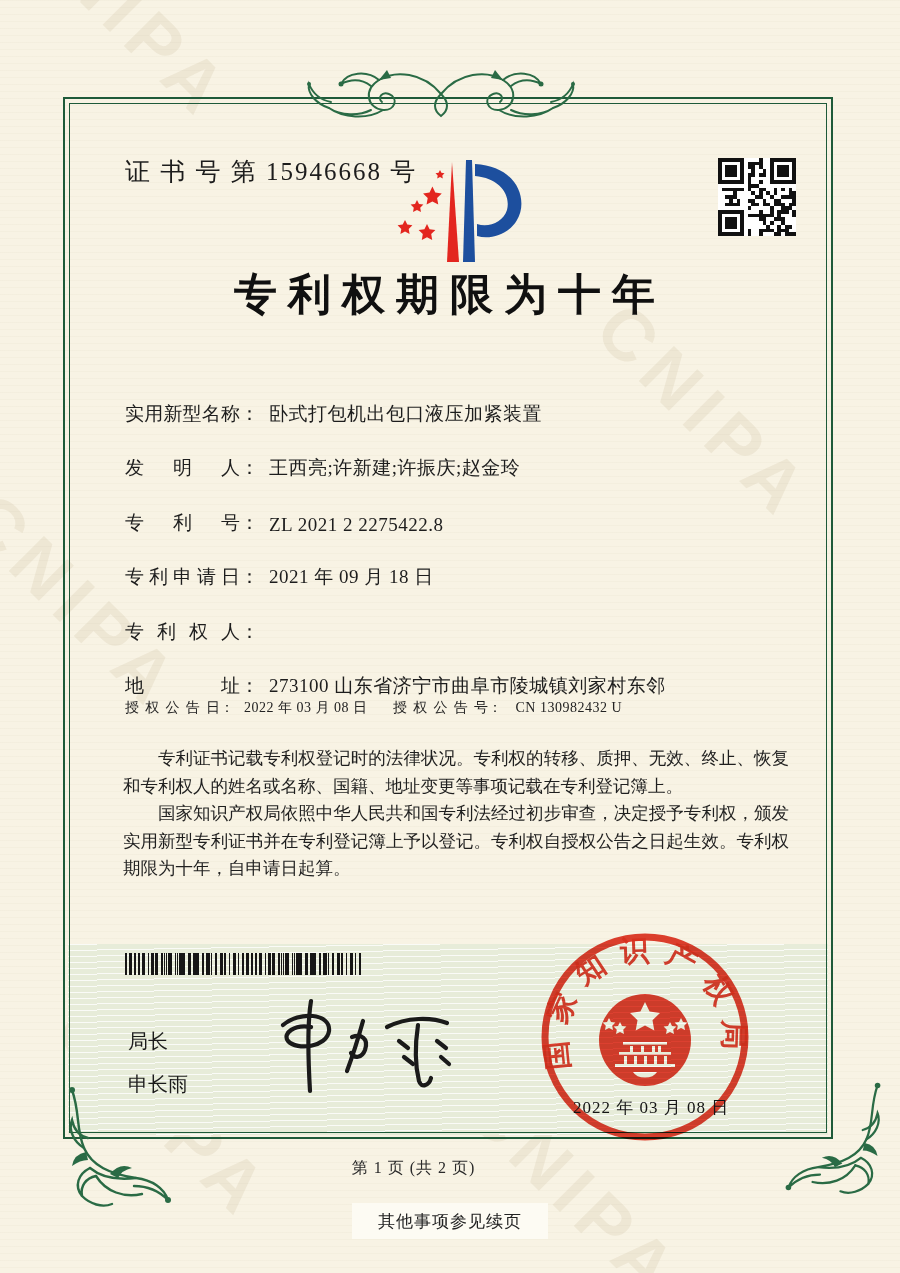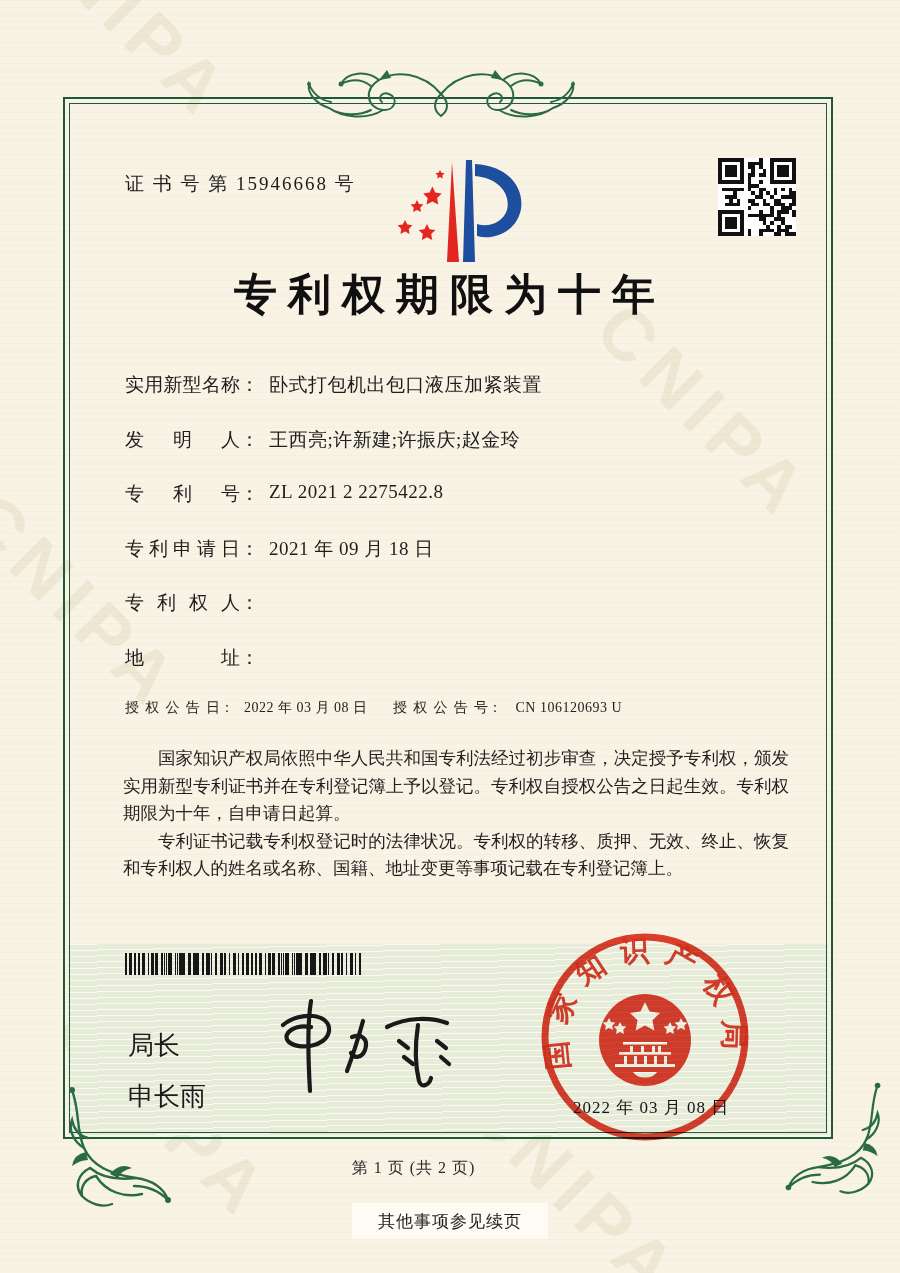--- a/index.html
+++ b/index.html
@@ -26,46 +26,46 @@
   .frame-inner {
     position:absolute; left:4px; top:4px; right:4px; bottom:4px;
     border:1px solid #1e5a39;
   }
   .green-band {
     position:absolute; left:68px; top:944px; width:760px; height:191px;
     background:#e7ecd9;
     background-image:repeating-linear-gradient(179deg, rgba(255,255,255,.8) 0 1px, rgba(255,255,255,0) 1px 6px);
     z-index:1;
   }
-  .cert-no { position:absolute; left:125px; top:155px; font-size:19px; letter-spacing:2px; color:#1c1c1c; z-index:3;margin-top:16px; }
+  .cert-no { position:absolute; left:125px; top:155px; font-size:25px; letter-spacing:2px; color:#1c1c1c; z-index:3; }
   .logo { position:absolute; left:383px; top:158px; width:150px; height:110px; z-index:3; }
   .qr { position:absolute; left:718px; top:158px; width:78px; height:78px; background:#fff; z-index:3; }
   .title {
     position:absolute; left:0; top:266px; width:900px; text-align:center;
     font-size:43px; font-weight:bold; letter-spacing:11px; color:#101010; z-index:3;
   }
   .fields { position:absolute; left:125px; top:372px; width:680px; z-index:3; }
-  .frow { display:flex; align-items:flex-start; height:54.5px; font-size:19px; color:#1d1d1d; }
+  .frow { display:flex; align-items:flex-end; height:54.5px; font-size:19px; color:#1d1d1d; }
   .f-label { display:inline-block; width:115px; text-align:justify; text-align-last:justify; letter-spacing:0; }
   .f-colon { display:inline-block; margin-right:10px; }
   .f-value { letter-spacing:.5px; }
   .grant-row { position:absolute; left:125px; top:699px; width:680px; font-size:14px; z-index:3; display:flex; }
   .grant-pair2 { position:absolute; left:268px; top:0; }
   .paras { position:absolute; left:123px; top:745px; width:666px; z-index:3; }
   .paras p {
     font-size:17.5px; line-height:27.6px; text-indent:2em; text-align:justify;
     color:#1f1f1f; font-family:"Liberation Serif","DejaVu Serif",serif;
   }
   .barcode {
     position:absolute; left:125px; top:953px; width:237px; height:22px; z-index:3;
     background-image:
       repeating-linear-gradient(90deg,#161616 0 2px,transparent 2px 5px,#161616 5px 6px,transparent 6px 9px),
       repeating-linear-gradient(90deg,#161616 0 1px,transparent 1px 4px,#161616 4px 7px,transparent 7px 13px);
   }
-  .sig-block { position:absolute; left:128px; top:1028px; z-index:3; font-size:26px; color:#1b1b1b; }
+  .sig-block { position:absolute; left:128px; top:1028px; z-index:3; font-size:20px; color:#1b1b1b; }
   .sig-block .line2 { margin-top:16px; }
   .signature { position:absolute; left:255px; top:995px; width:230px; height:105px; z-index:4; }
   .seal { position:absolute; left:538px; top:930px; width:214px; height:214px; z-index:5; mix-blend-mode:multiply; }
   .seal-date {
     position:absolute; left:556px; top:1096px; width:190px; text-align:center;
     font-size:17px; letter-spacing:1px; color:#151515; z-index:6;
   }
   .page-info { position:absolute; left:0; top:1158px; width:827px; text-align:center; font-size:16px; letter-spacing:1px; color:#2a2a2a; z-index:3; }
   .footer-note-box {
     position:absolute; left:352px; top:1203px; width:196px; height:36px;
@@ -322,36 +322,37 @@
       <span class="f-colon">：</span>
     <span class="f-value">2021 年 09 月 18 日</span>
   </div>
   <div class="frow">
     <span class="f-label">专利权人</span>
       <span class="f-colon">：</span>
   </div>
   <div class="frow">
     <span class="f-label">地址</span>
       <span class="f-colon">：</span>
+    <span class="f-value">273100 山东省济宁市曲阜市陵城镇刘家村东邻</span>
   </div>
 </div>
 
 <div class="grant-row">
   <span class="f-label" style="width:95px">授权公告日</span>
     <span class="f-colon">：</span>
   <span class="f-value">2022 年 03 月 08 日</span>
   <span class="grant-pair2">
     <span class="f-label" style="width:95px">授权公告号</span><span class="f-colon">：</span>
-    <span class="f-value">CN 106120693 U</span>
+    <span class="f-value">CN 130982432 U</span>
   </span>
 </div>
 
 <div class="paras">
+  <p>专利证书记载专利权登记时的法律状况。专利权的转移、质押、无效、终止、恢复和专利权人的姓名或名称、国籍、地址变更等事项记载在专利登记簿上。</p>
   <p>国家知识产权局依照中华人民共和国专利法经过初步审查，决定授予专利权，颁发实用新型专利证书并在专利登记簿上予以登记。专利权自授权公告之日起生效。专利权期限为十年，自申请日起算。</p>
-  <p>专利证书记载专利权登记时的法律状况。专利权的转移、质押、无效、终止、恢复和专利权人的姓名或名称、国籍、地址变更等事项记载在专利登记簿上。</p>
 </div>
 
 <div class="barcode"></div>
 
 <div class="sig-block">
   <div>局长</div>
   <div class="line2">申长雨</div>
 </div>
 
 <svg class="signature" viewBox="0 0 230 105">

